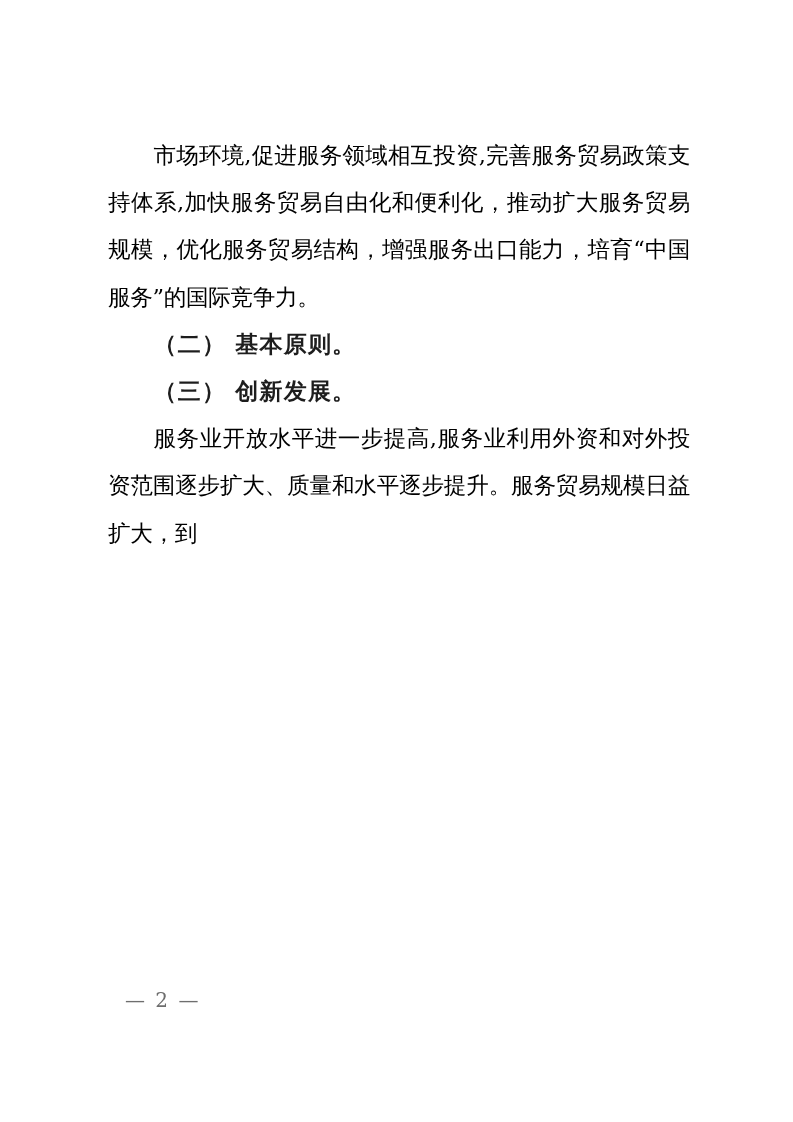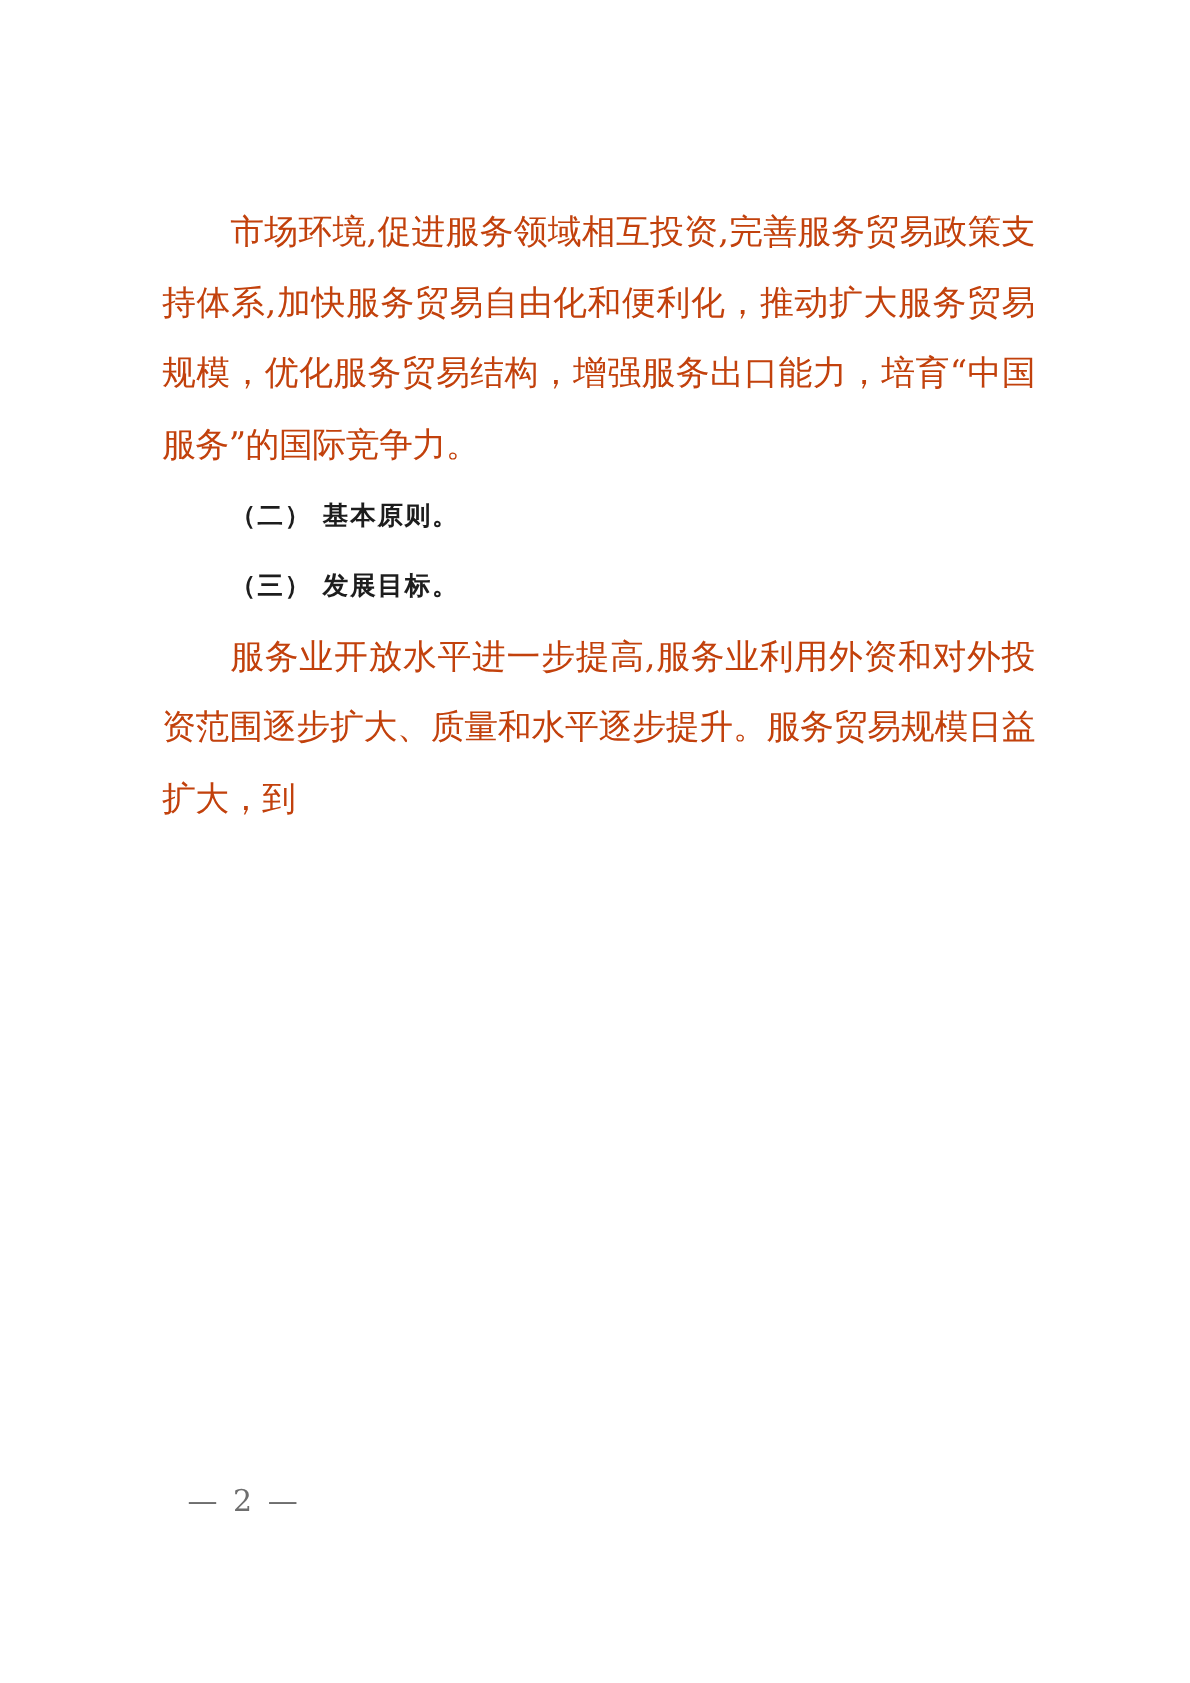--- a/index.html
+++ b/index.html
@@ -22,37 +22,37 @@
     position: absolute;
     left: 108px;
     top: 132px;
     width: 582px;
   }
 
   .para {
     margin: 0;
     font-size: 22.6px;
     line-height: 47.2px;
-    color: #c2410c;
+    color: #000000;
     text-align: justify;
     text-justify: inter-character;
     text-indent: 45.5px;
     letter-spacing: 0.05px;
     font-weight: 400;
     -webkit-font-smoothing: antialiased;
   }
 
   .para.tight {
     letter-spacing: -0.35px;
   }
 
   
   .heading {
     margin: 0;
-    font-size: 17px;
+    font-size: 23px;
     line-height: 47.2px;
     color: #1d1d1d;
     text-indent: 45.5px;
     font-weight: 700;
     letter-spacing: 1.2px;
     font-family: "DejaVu Sans", "Liberation Sans", sans-serif;
   }
 
   
   .footer {
@@ -81,21 +81,21 @@
 
   <div class="doc-body">
 
     <p class="para tight">市场环境,促进服务领域相互投资,完善服务贸易政策支持体系,加快服务贸易自由化和便利化，推动扩大服务贸易规模，优化服务贸易结构，增强服务出口能力，培育“中国服务”的国际竞争力。</p>
 
     <p class="heading">（二）  基本原则。</p>
 
 
 
 
-    <p class="heading">（三）  发展目标。</p>
+    <p class="heading">（三）  创新发展。</p>
 
     <p class="para tight">服务业开放水平进一步提高,服务业利用外资和对外投资范围逐步扩大、质量和水平逐步提升。服务贸易规模日益扩大，到</p>
 
   </div>
 
   <div class="footer">
     <div class="page-number">— 2 —</div>
   </div>
 
 </div>

